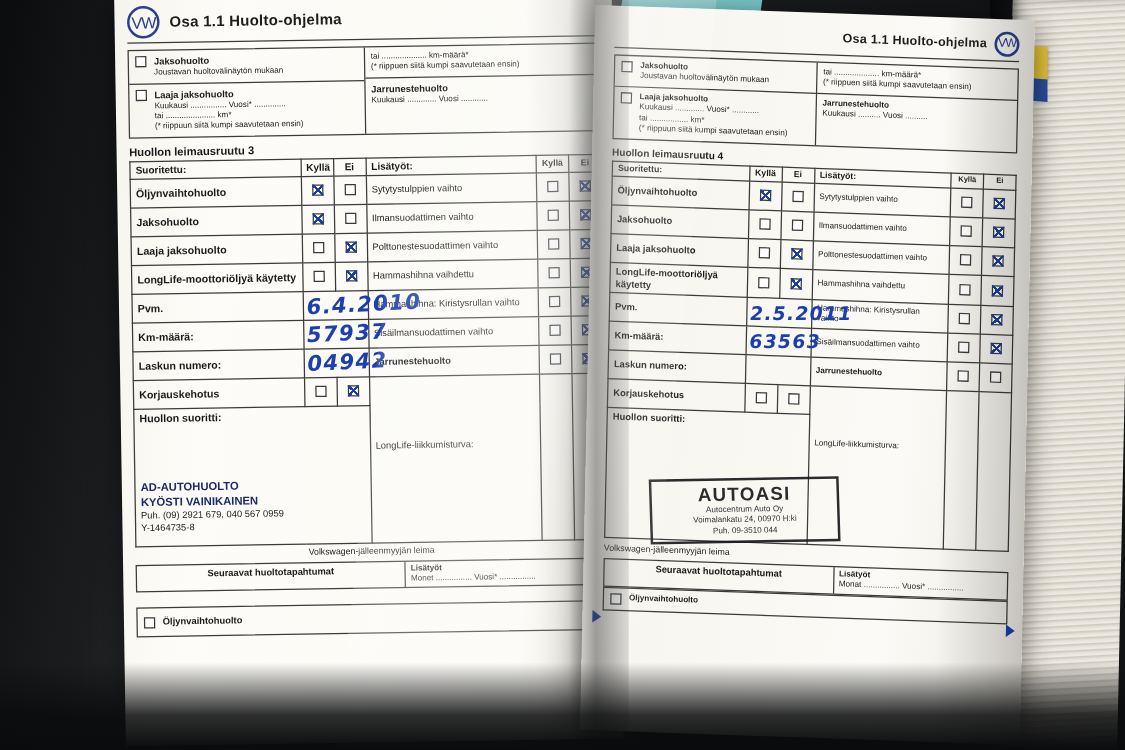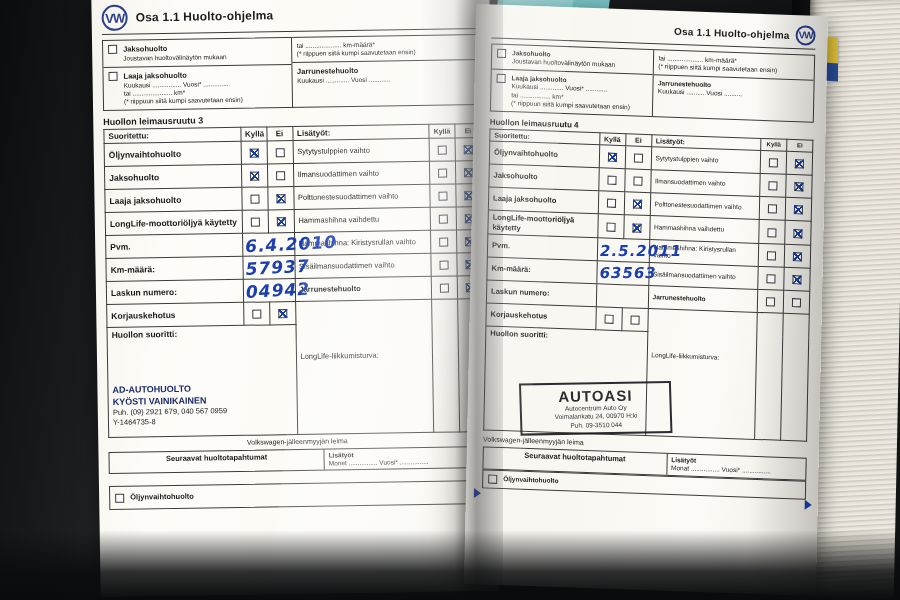--- a/index.html
+++ b/index.html
@@ -63,21 +63,21 @@
     pointer-events:none;
   }
 
   
   .pg-inner { position:absolute; inset:0; padding:8px 10px; }
   .hdr { display:flex; align-items:center; gap:8px; }
   .vw-logo {
     width:26px; height:26px; border-radius:50%;
     border:2px solid #2b3f8c; color:#2b3f8c;
     display:flex; align-items:center; justify-content:center;
-    font-weight:bold; font-size:13px; line-height:1; letter-spacing:-1px;
+    font-weight:normal; font-size:13px; line-height:1; letter-spacing:-1px;
   }
   .hdr-title { font-size:12px; font-weight:bold; color:#1d1d1d; letter-spacing:.2px; }
   .rule { height:1px; background:#3a3a3a; margin-top:3px; }
   .chk { width:9px; height:9px; border:1px solid #3a3a3a; display:inline-block; background:#fff; }
   .chk.x { position:relative; }
   .chk.x::after {
     content:""; position:absolute; left:-1px; top:-1px; right:-1px; bottom:-1px;
     background:
       linear-gradient(45deg, transparent 43%, #1a3f9e 43%, #1a3f9e 57%, transparent 57%),
       linear-gradient(-45deg, transparent 43%, #1a3f9e 43%, #1a3f9e 57%, transparent 57%);

